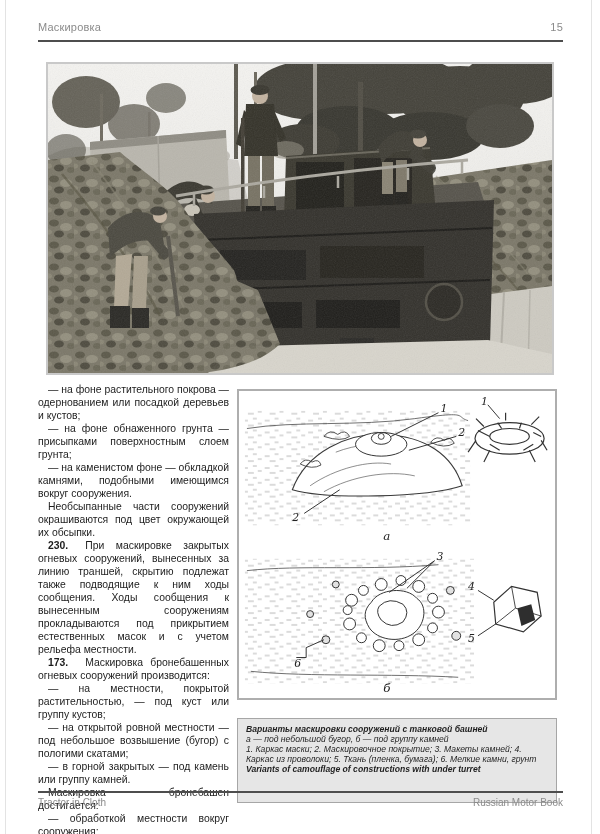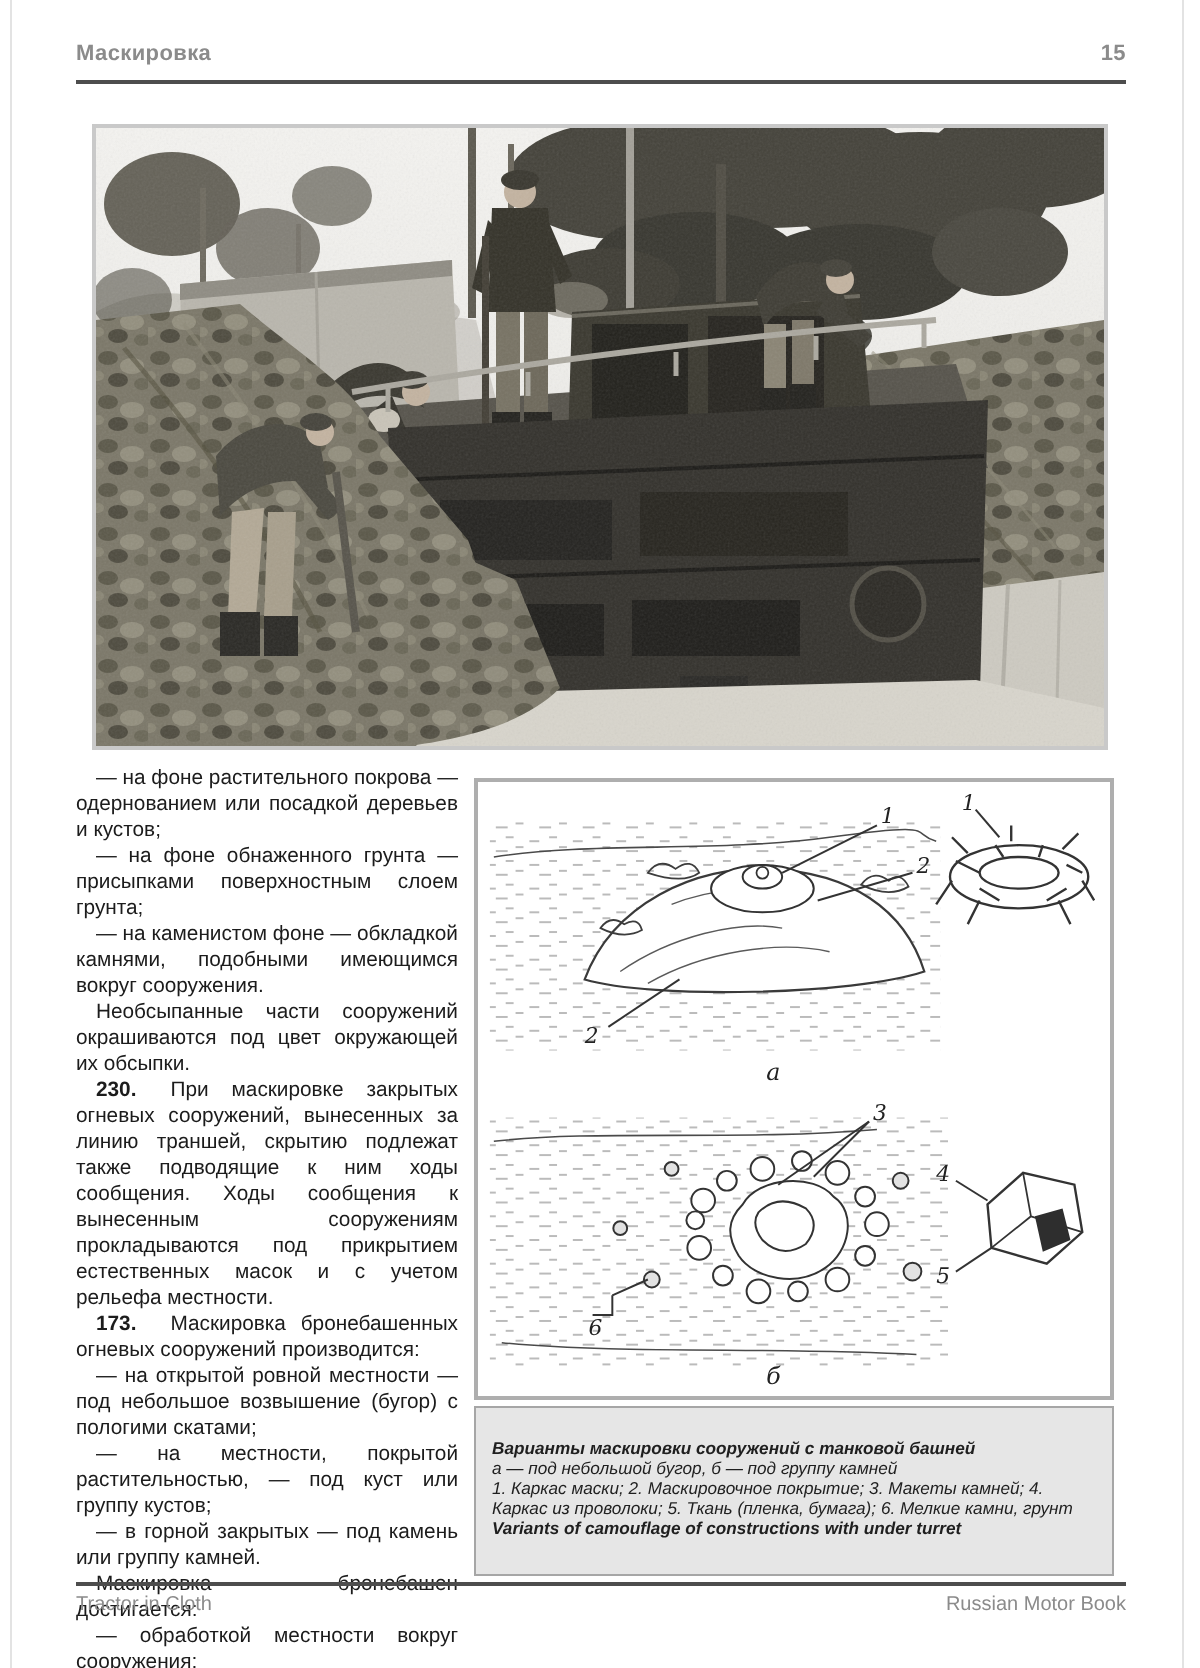--- a/index.html
+++ b/index.html
@@ -2,41 +2,41 @@
 <html><head>
 <meta charset="utf-8">
 <style>
   html,body{margin:0;padding:0;background:#ffffff;}
   body{width:600px;height:834px;position:relative;overflow:hidden;
        font-family:"Liberation Sans",sans-serif;color:#1c1c1c;}
   .edge{position:absolute;top:0;bottom:0;width:1px;background:#e3e3e3;}
   .edge.l{left:5px}.edge.r{right:8px}
 
   .hdr{position:absolute;left:38px;right:37px;top:21px;display:flex;
-       justify-content:space-between;font-size:11px;color:#8b8b8b;letter-spacing:.2px;font-weight:bold;}
+       justify-content:space-between;font-size:11px;color:#8b8b8b;letter-spacing:.2px;}
   .hdr-rule{position:absolute;left:38px;right:37px;top:40px;height:2px;background:#4d4d4d;}
 
   .photo-frame{position:absolute;left:46px;top:62px;width:508px;height:313px;
        border:2px solid #c9c9c9;box-sizing:border-box;background:#eceae6;}
   .photo-frame svg{display:block;width:100%;height:100%;}
 
   .left-col{position:absolute;left:38px;top:383px;width:191px;
        font-size:10.4px;line-height:13px;text-align:justify;}
   .left-col p{margin:0;text-indent:10px;}
   .pnum{font-weight:bold;margin-right:17px;}
 
   .right-col{position:absolute;left:237px;top:389px;width:320px;}
   .diagram-box{border:2px solid #aeaeae;background:#fff;height:311px;
        box-sizing:border-box;padding:1px 2px;}
   .diagram-box svg{display:block;width:100%;height:152px;}
   .sk-label{font-family:"DejaVu Serif",serif;font-style:italic;font-size:12px;fill:#222;}
   .sk-mark{font-family:"DejaVu Serif",serif;font-style:italic;font-size:11px;fill:#222;}
 
-  .caption-box{margin-top:3px;border:1px solid #a6a6a6;background:#e6e6e6;
-       box-sizing:border-box;height:85px;overflow:hidden;padding:15px 8px 4px;
+  .caption-box{margin-top:18px;border:1px solid #a6a6a6;background:#e6e6e6;
+       box-sizing:border-box;height:85px;overflow:hidden;padding:5px 8px 4px;
        font-size:8.6px;line-height:10px;font-style:italic;color:#1f1f1f;}
   .caption-box p{margin:0;}
   .cap-bold{font-weight:bold;}
 
   .ftr-rule{position:absolute;left:38px;right:37px;top:791px;height:2px;background:#4d4d4d;}
   .ftr{position:absolute;left:38px;right:37px;top:797px;display:flex;
        justify-content:space-between;font-size:10px;color:#8b8b8b;}
 </style>
 </head>
 <body>
@@ -210,22 +210,22 @@
 </svg>
 </div>
 
 <div class="left-col">
   <p><span>— на фоне растительного покрова — одернованием или посадкой деревьев и кустов;</span></p>
   <p><span>— на фоне обнаженного грунта — присыпками поверхностным слоем грунта;</span></p>
   <p><span>— на каменистом фоне — обкладкой камнями, подобными имеющимся вокруг сооружения.</span></p>
   <p><span>Необсыпанные части сооружений окрашиваются под цвет окружающей их обсыпки.</span></p>
   <p><b class="pnum">230.</b><span>При маскировке закрытых огневых сооружений, вынесенных за линию траншей, скрытию подлежат также подводящие к ним ходы сообщения. Ходы сообщения к вынесенным сооружениям прокладываются под прикрытием естественных масок и с учетом рельефа местности.</span></p>
   <p><b class="pnum">173.</b><span>Маскировка бронебашенных огневых сооружений производится:</span></p>
+  <p><span>— на местности, покрытой растительностью, — под куст или группу кустов;</span></p>
   <p><span>— на открытой ровной местности — под небольшое возвышение (бугор) с пологими скатами;</span></p>
-  <p><span>— на местности, покрытой растительностью, — под куст или группу кустов;</span></p>
   <p><span>— в горной закрытых — под камень или группу камней.</span></p>
   <p><span>Маскировка бронебашен достигается:</span></p>
   <p><span>— обработкой местности вокруг сооружения;</span></p>
 
 </div>
 
 <div class="right-col">
   <div class="diagram-box">
 
     <svg viewBox="0 0 316 152">

